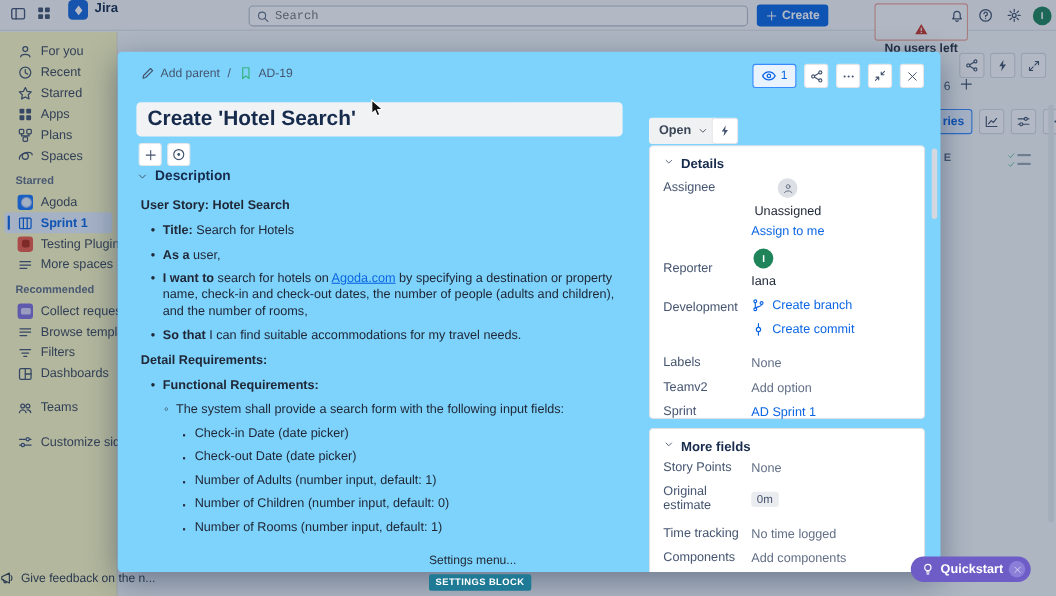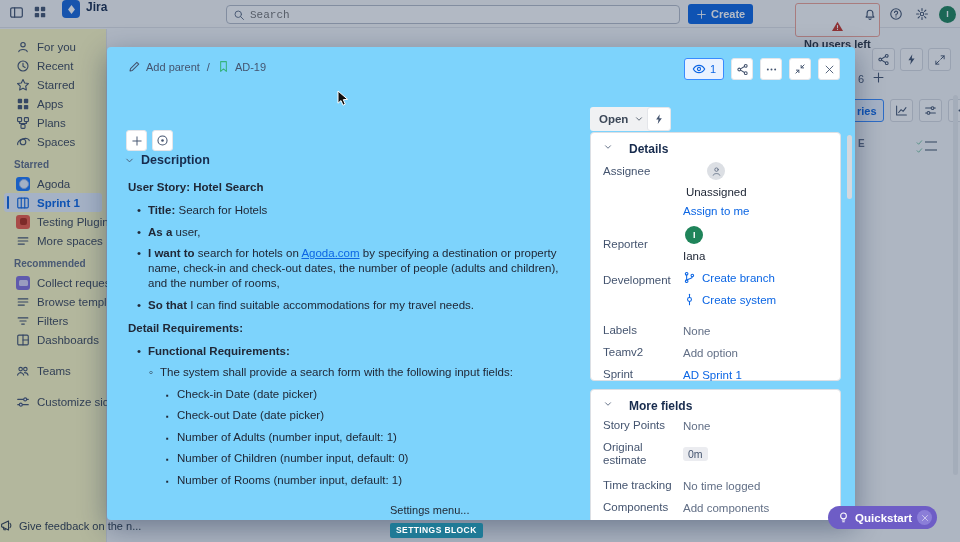--- a/index.html
+++ b/index.html
@@ -79,21 +79,21 @@
   #modal-scrollthumb { position:absolute; right:3px; top:88px; width:5px; height:64px; background:#d4d8de; border-radius:3px; }
 
   
   #status-btn { position:absolute; left:483px; top:60px; height:24px; padding:0 9px; background:#f0f1f3; border-radius:3px;
                 display:flex; align-items:center; gap:6px; font-size:11.5px; font-weight:bold; color:#3b4757; }
   #auto-btn { position:absolute; left:540px; top:60px; width:24px; height:24px; border:1px solid #e4e6ea; border-radius:3px;
               background:#fff; display:flex; align-items:center; justify-content:center; color:#44546f; }
   .card { position:absolute; left:483px; width:251px; border:1px solid #dcdfe4; border-radius:4px; background:#fff; }
   #details-card { top:85px; height:249px; }
   #morefields-card { top:342px; height:160px; }
-  .card-head { display:flex; align-items:flex-start; gap:16px; padding:9px 12px 6px; font-size:12px; font-weight:bold; color:#172b4d; }
+  .card-head { display:flex; align-items:flex-start; gap:6px; padding:9px 12px 6px; font-size:12px; font-weight:bold; color:#172b4d; }
   .f-row { display:flex; padding:0 12px; margin-bottom:9px; align-items:center; }
   .f-label { width:80px; flex:none; font-size:11.5px; color:#44546f; line-height:13px; }
   .f-val { font-size:11.5px; color:#202837; display:flex; align-items:center; gap:6px;flex-direction:column; }
   .muted { color:#626f86;text-align:center; }
   .blue { color:#0c66e4; }
   .av { width:18px; height:18px; border-radius:50%; flex:none; display:flex; align-items:center; justify-content:center; }
   .av-gray { background:#dcdfe4; color:#626f86; }
   .av-green { background:#1f845a; color:#fff; font-size:9px; font-weight:bold; }
   .devrow { display:flex; align-items:center; gap:6px; font-size:11.5px; color:#0c66e4; margin-bottom:9px; position:relative; width:145px; }
   .badge { background:#ebecf0; border-radius:3px; padding:1px 5px; font-size:10.5px; color:#44546f; }
@@ -501,20 +501,23 @@
         </div>
       <div class="mbtn">
           <span class="ic" style="width:11px;height:11px">
             <svg viewBox="0 0 16 16" fill="none" stroke="currentColor" stroke-width="1.3" stroke-linecap="round" stroke-linejoin="round">
               <path d="M3 3l10 10M13 3L3 13"></path>
             </svg>
           </span>
         </div>
     </div>
 
+    <div id="title-box">
+      <div id="issue-title">Create 'Hotel Search'</div>
+    </div>
     <div id="title-tools">
       <div class="tbtn">
           <span class="ic" style="width:12px;height:12px">
             <svg viewBox="0 0 16 16" fill="none" stroke="currentColor" stroke-width="1.3" stroke-linecap="round" stroke-linejoin="round">
               <path d="M8 2.5v11M2.5 8h11"></path>
             </svg>
           </span>
         </div>
       <div class="tbtn">
           <span class="ic" style="width:13px;height:13px">
@@ -616,21 +619,21 @@
 
           </div>
           <div class="devrow">
             <span class="ic" style="width:13px;height:13px">
                 <svg viewBox="0 0 16 16" fill="none" stroke="currentColor" stroke-width="1.3" stroke-linecap="round" stroke-linejoin="round">
                   <circle cx="8" cy="8" r="2.4"></circle>
                   <line x1="8" y1="1.5" x2="8" y2="5.6"></line>
                   <line x1="8" y1="10.4" x2="8" y2="14.5"></line>
                 </svg>
               </span>
-            <span>Create system</span>
+            <span>Create commit</span>
 
           </div>
         </div>
       </div>
       <div class="f-row">
         <div class="f-label">Labels</div>
         <div class="f-val muted">None</div>
       </div>
       <div class="f-row">
         <div class="f-label">Teamv2</div>

